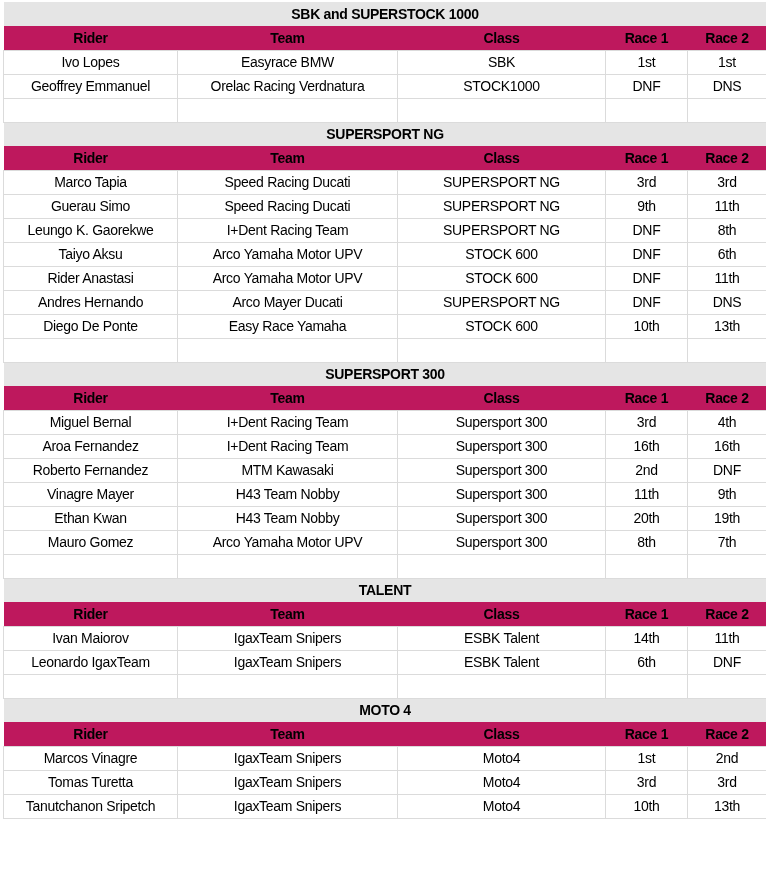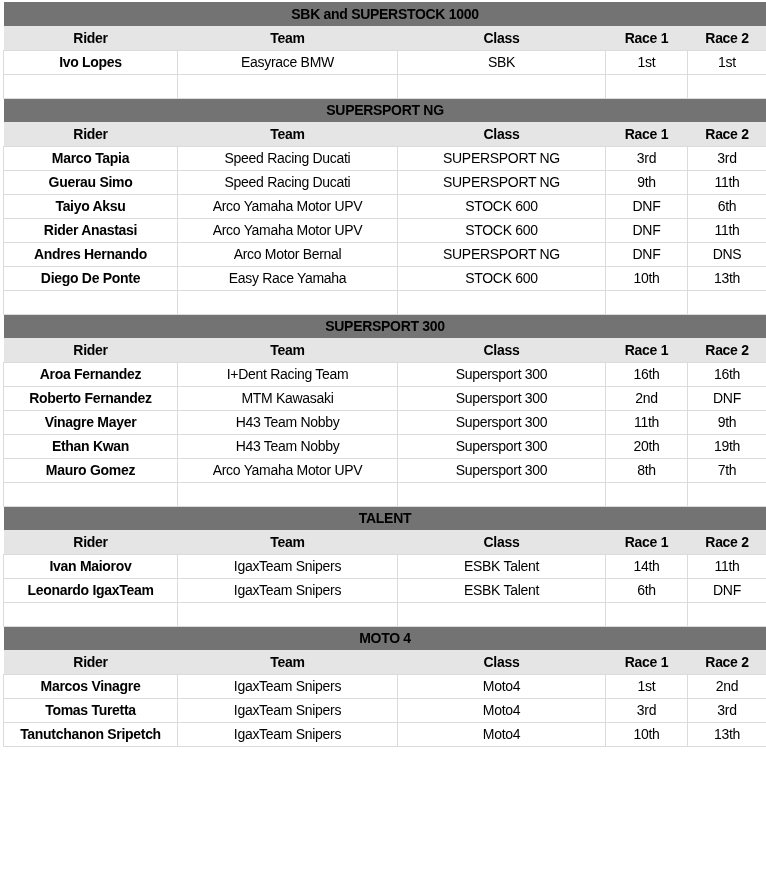--- a/index.html
+++ b/index.html
@@ -32,32 +32,32 @@
     padding: 0 2px;
     white-space: nowrap;
     overflow: hidden;
   }
   tr.data-row td,
   tr.spacer-row td {
     background: #ffffff;
     border: 1px solid #dbdbdb;
   }
   td.section-title {
-    background: #737373;
+    background: #e5e5e5;
     font-weight: 700;
     border: none;
     font-size: 14px;
   }
   tr.col-header-row td {
-    background: #e5e5e5;
+    background: #be185d;
     font-weight: 700;
     border: none;
   }
   td.rider-cell {
-    font-weight: 700;
+    font-weight: 400;
   }
 </style>
 </head>
 <body>
 
 <div class="sheet">
   <table class="results">
     <colgroup>
       <col style="width:174px">
       <col style="width:220px">
@@ -76,20 +76,27 @@
           <td>Race 1</td>
           <td>Race 2</td>
         </tr>
         <tr class="data-row">
           <td class="rider-cell">Ivo Lopes</td>
           <td class="">Easyrace BMW</td>
           <td class="">SBK</td>
           <td class="">1st</td>
           <td class="">1st</td>
         </tr>
+        <tr class="data-row">
+          <td class="rider-cell">Geoffrey Emmanuel</td>
+          <td class="">Orelac Racing Verdnatura</td>
+          <td class="">STOCK1000</td>
+          <td class="">DNF</td>
+          <td class="">DNS</td>
+        </tr>
         <tr class="spacer-row">
           <td></td>
           <td></td>
           <td></td>
           <td></td>
           <td></td>
         </tr>
         <tr class="section-title-row">
           <td colspan="5" class="section-title">SUPERSPORT NG</td>
         </tr>
@@ -106,38 +113,45 @@
           <td class="">SUPERSPORT NG</td>
           <td class="">3rd</td>
           <td class="">3rd</td>
         </tr>
         <tr class="data-row">
           <td class="rider-cell">Guerau Simo</td>
           <td class="">Speed Racing Ducati</td>
           <td class="">SUPERSPORT NG</td>
           <td class="">9th</td>
           <td class="">11th</td>
+        </tr>
+        <tr class="data-row">
+          <td class="rider-cell">Leungo K. Gaorekwe</td>
+          <td class="">I+Dent Racing Team</td>
+          <td class="">SUPERSPORT NG</td>
+          <td class="">DNF</td>
+          <td class="">8th</td>
         </tr>
         <tr class="data-row">
           <td class="rider-cell">Taiyo Aksu</td>
           <td class="">Arco Yamaha Motor UPV</td>
           <td class="">STOCK 600</td>
           <td class="">DNF</td>
           <td class="">6th</td>
         </tr>
         <tr class="data-row">
           <td class="rider-cell">Rider Anastasi</td>
           <td class="">Arco Yamaha Motor UPV</td>
           <td class="">STOCK 600</td>
           <td class="">DNF</td>
           <td class="">11th</td>
         </tr>
         <tr class="data-row">
           <td class="rider-cell">Andres Hernando</td>
-          <td class="">Arco Motor Bernal</td>
+          <td class="">Arco Mayer Ducati</td>
           <td class="">SUPERSPORT NG</td>
           <td class="">DNF</td>
           <td class="">DNS</td>
         </tr>
         <tr class="data-row">
           <td class="rider-cell">Diego De Ponte</td>
           <td class="">Easy Race Yamaha</td>
           <td class="">STOCK 600</td>
           <td class="">10th</td>
           <td class="">13th</td>
@@ -153,20 +167,27 @@
           <td colspan="5" class="section-title">SUPERSPORT 300</td>
         </tr>
         <tr class="col-header-row">
           <td>Rider</td>
           <td>Team</td>
           <td>Class</td>
           <td>Race 1</td>
           <td>Race 2</td>
         </tr>
         <tr class="data-row">
+          <td class="rider-cell">Miguel Bernal</td>
+          <td class="">I+Dent Racing Team</td>
+          <td class="">Supersport 300</td>
+          <td class="">3rd</td>
+          <td class="">4th</td>
+        </tr>
+        <tr class="data-row">
           <td class="rider-cell">Aroa Fernandez</td>
           <td class="">I+Dent Racing Team</td>
           <td class="">Supersport 300</td>
           <td class="">16th</td>
           <td class="">16th</td>
         </tr>
         <tr class="data-row">
           <td class="rider-cell">Roberto Fernandez</td>
           <td class="">MTM Kawasaki</td>
           <td class="">Supersport 300</td>

